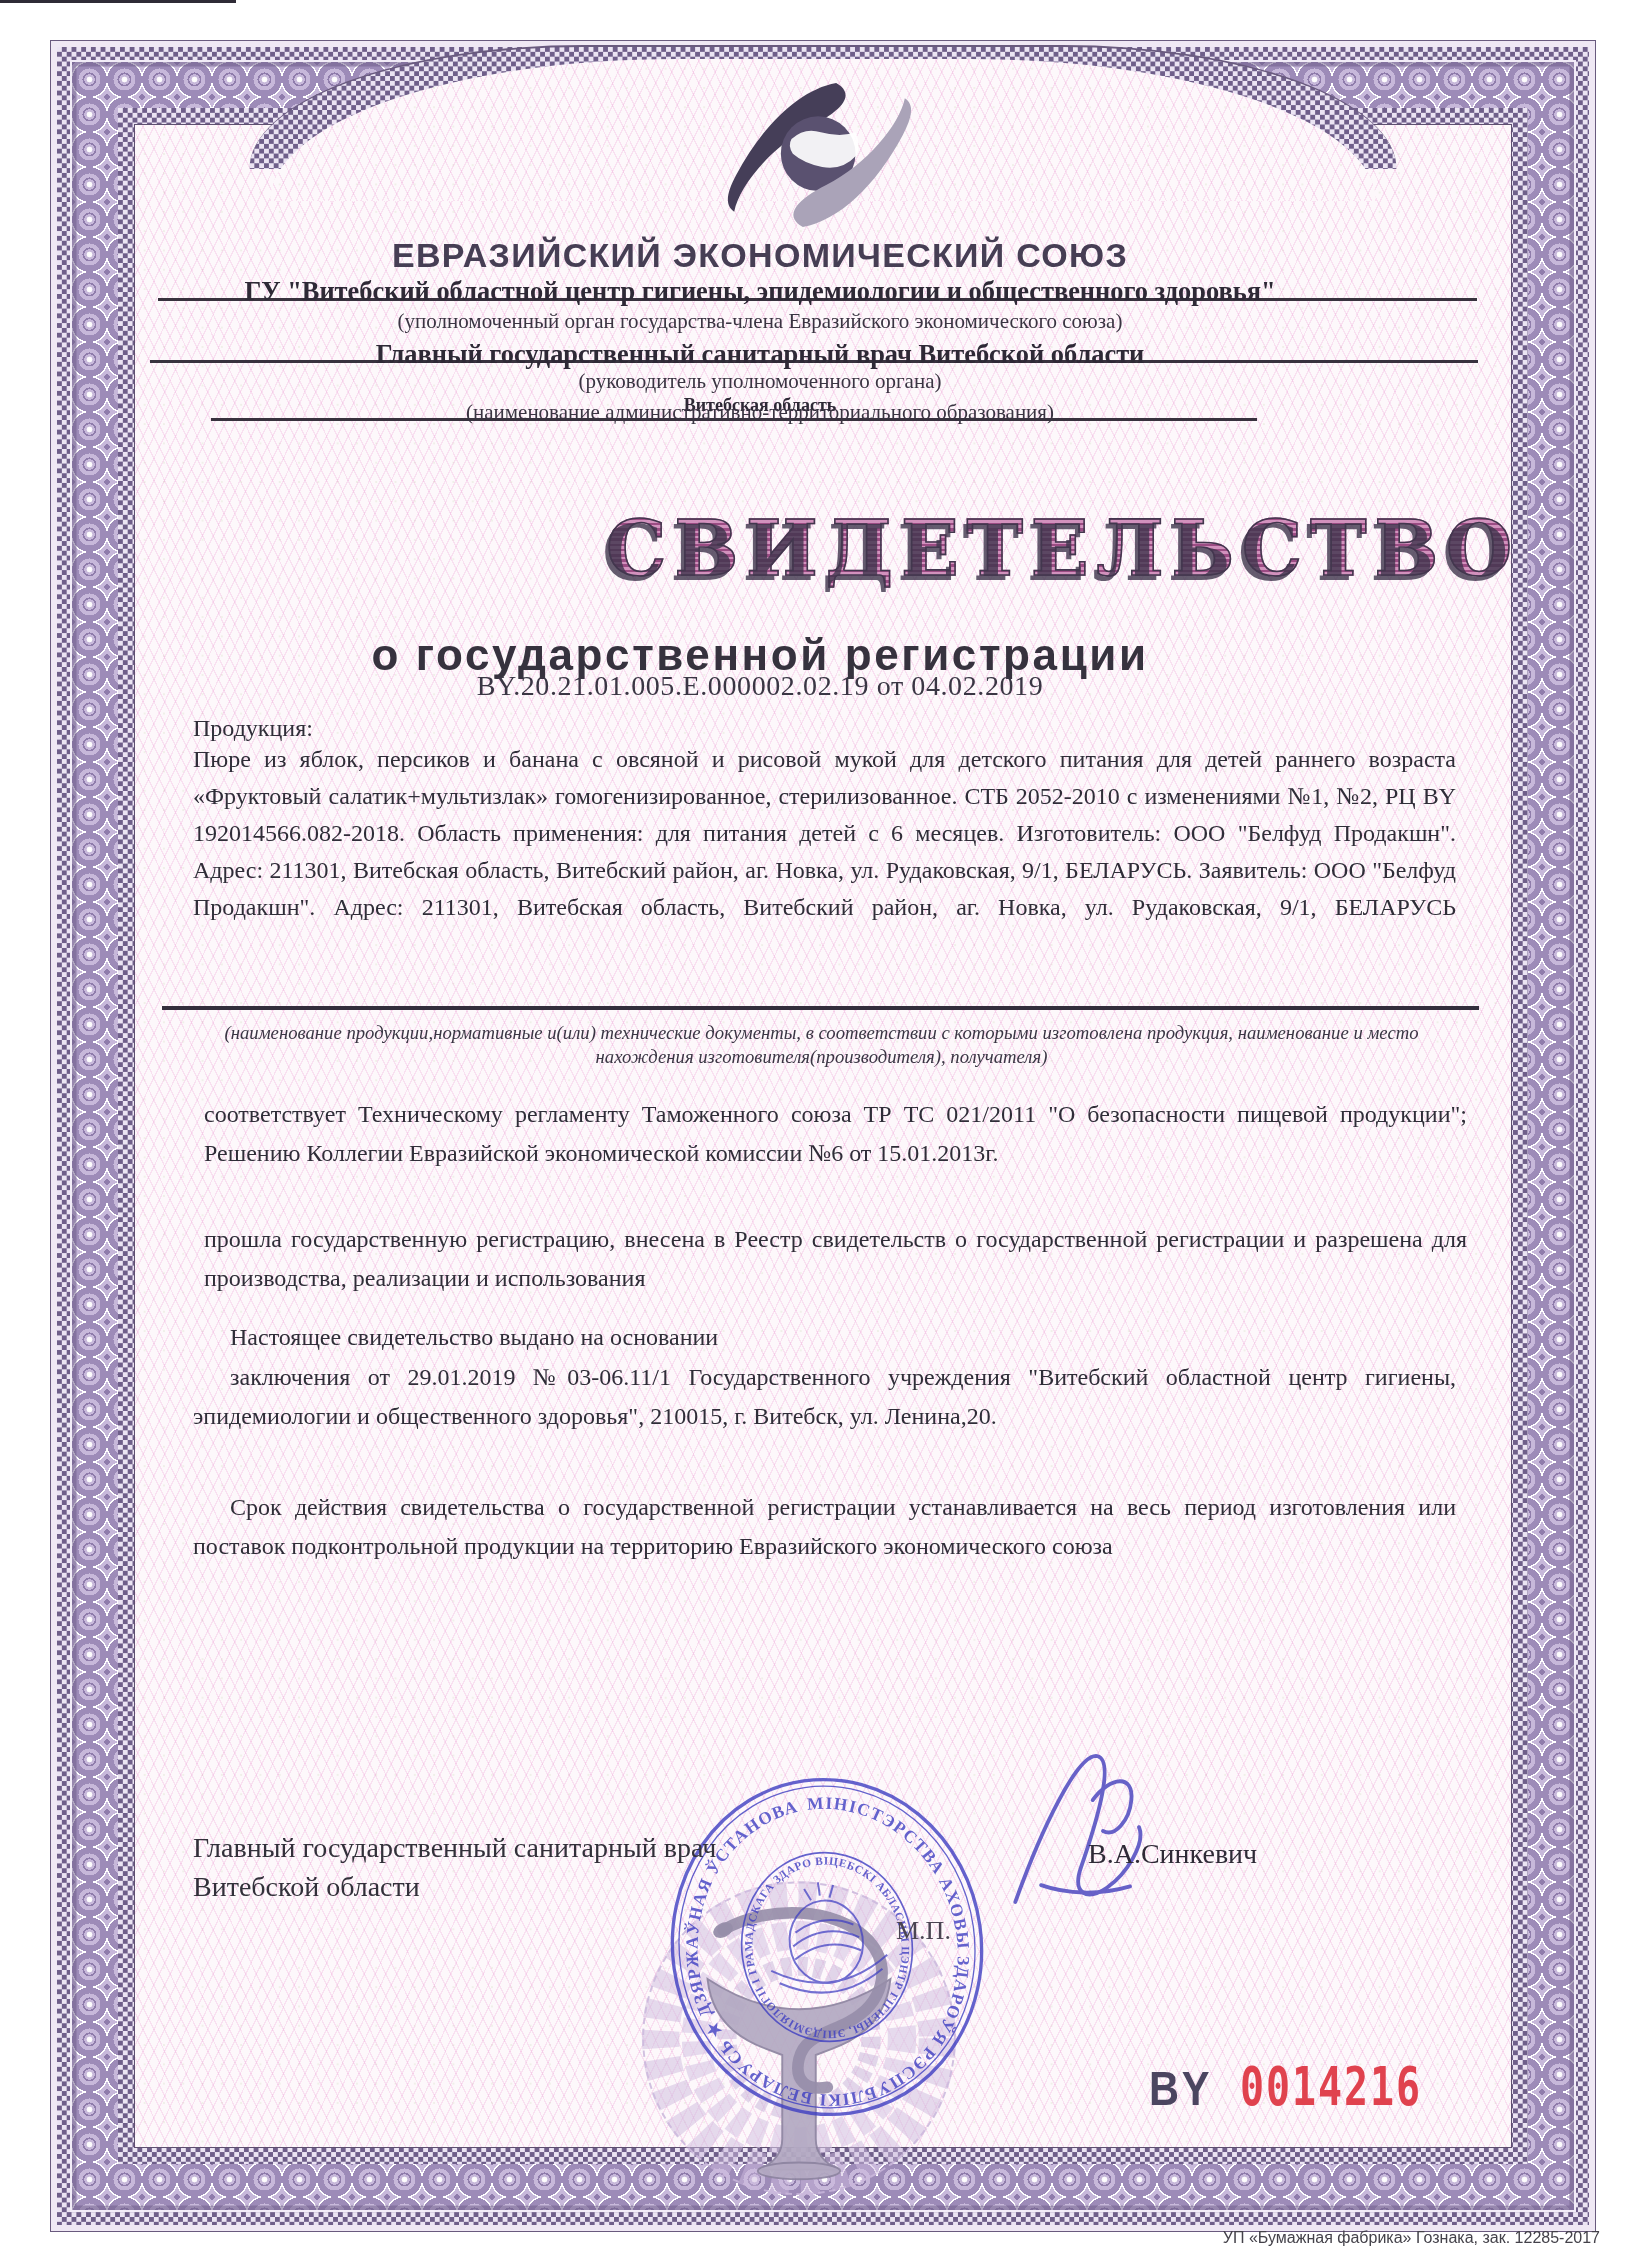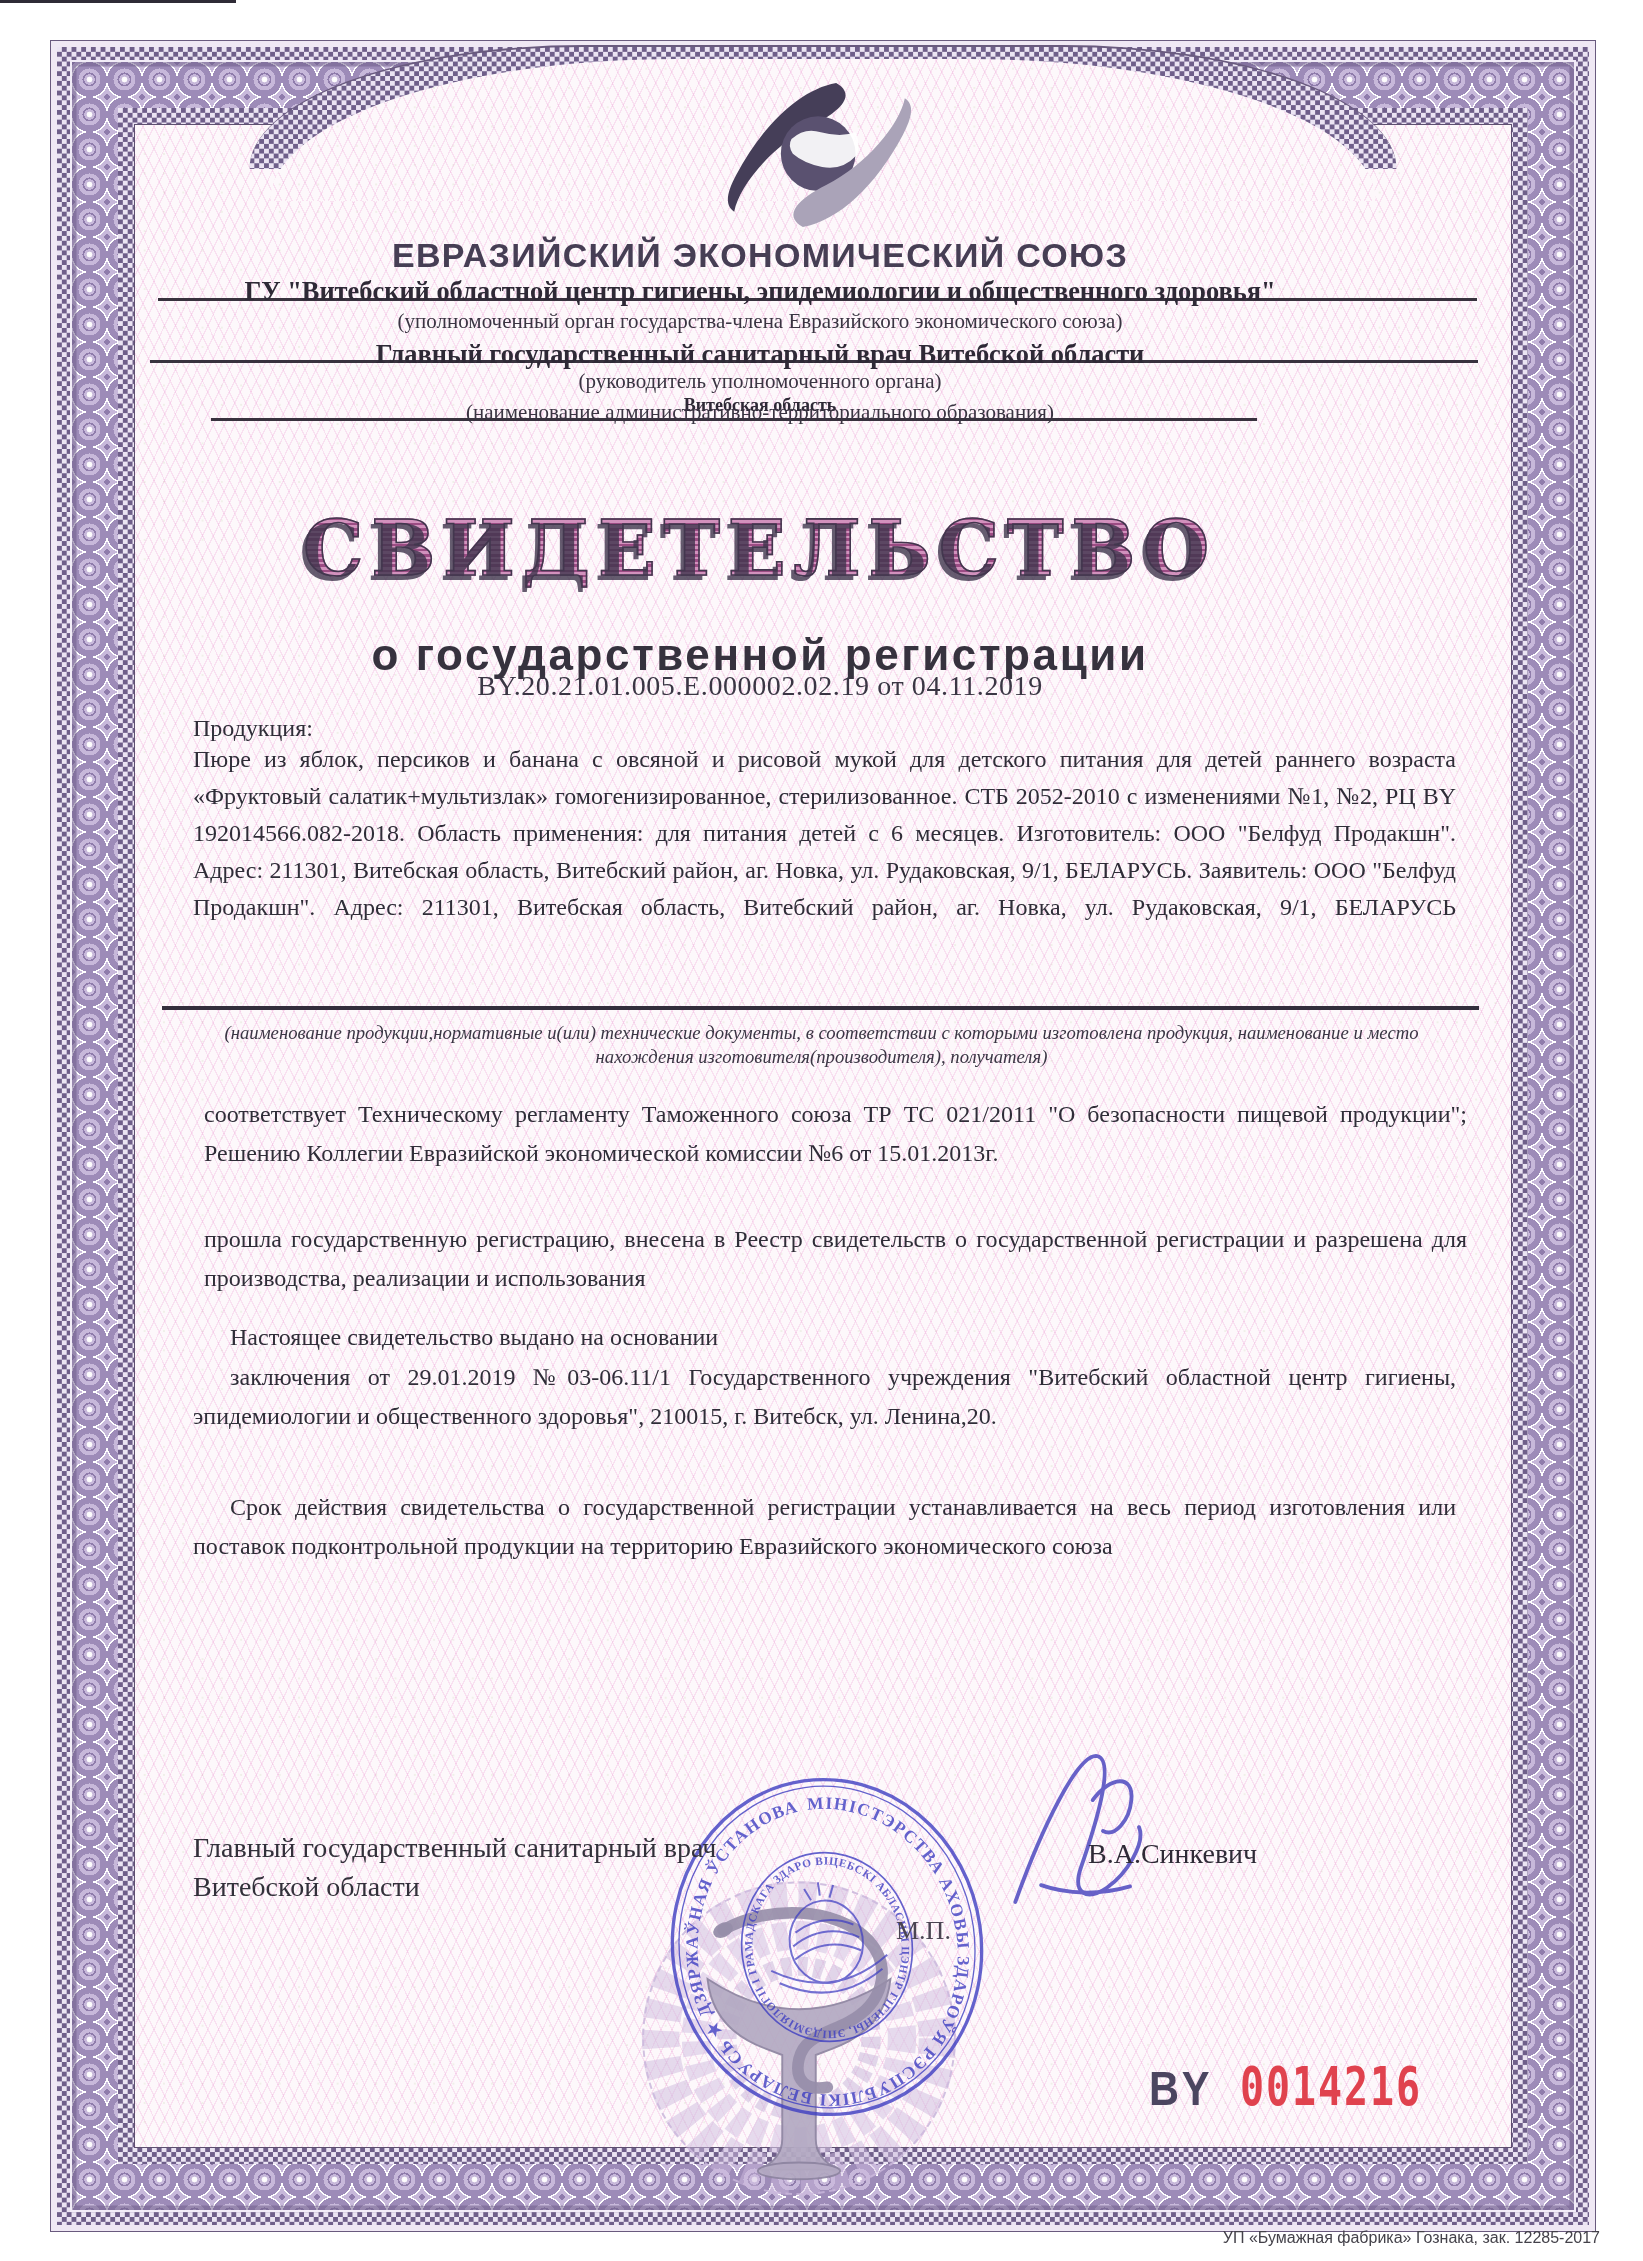--- a/index.html
+++ b/index.html
@@ -46,21 +46,21 @@
   .rule{position:absolute;background:#38323e;z-index:7;}
   .rule1{left:158px;top:298px;width:1319px;height:3.2px;}
   .rule2{left:150px;top:360px;width:1328px;height:3.2px;}
   .rule3{left:211px;top:418px;width:1046px;height:3.2px;}
 
   .cert-title{top:504px;font-family:"DejaVu Serif",serif;font-weight:bold;font-size:76px;
       letter-spacing:7.7px;
       background:repeating-linear-gradient(0deg,#9c4c84 0 2.6px,#d291bd 2.6px 5.2px);
       -webkit-background-clip:text;background-clip:text;color:transparent;
       -webkit-text-stroke:1.6px #42374e;
-      text-shadow:-3.9px 4.5px 0 rgba(62,52,76,.8);}
+      text-shadow:-3.9px 4.5px 0 rgba(62,52,76,.8);text-align:right;}
   .cert-sub{top:614px;font-family:"Liberation Sans",sans-serif;font-weight:bold;
             font-size:44px;letter-spacing:2.6px;color:#36323e;margin-top:16px;}
   .cert-num{top:670px;font-size:28px;letter-spacing:0.6px;color:#3a3644;}
 
   .body-col{left:193px;width:1263px;font-size:24px;line-height:37px;color:#2f2d38;}
   .jst{text-align:justify;margin-left:11px;}
   .jst-all{text-align:justify;text-align-last:justify;}
   .p-label{top:710px;}
   .p-product{top:741px;}
   .p-underline{left:162px;top:1006px;width:1317px;height:3.9px;background:#332e3c;z-index:7;}
@@ -119,21 +119,21 @@
   <div class="abs ctr h-cap cap1">(уполномоченный орган государства-члена Евразийского экономического союза)</div>
   <div class="abs ctr h-chief">Главный государственный санитарный врач Витебской области</div>
   <div class="rule rule2"></div>
   <div class="abs ctr h-cap cap2">(руководитель уполномоченного органа)</div>
   <div class="abs ctr h-region">Витебская область</div>
   <div class="rule rule3"></div>
   <div class="abs ctr h-cap cap3">(наименование административно-территориального образования)</div>
 
   <div class="abs ctr cert-title">СВИДЕТЕЛЬСТВО</div>
   <div class="abs ctr cert-sub">о государственной регистрации</div>
-  <div class="abs ctr cert-num">BY.20.21.01.005.E.000002.02.19 от 04.11.2019</div>
+  <div class="abs ctr cert-num">BY.20.21.01.005.E.000002.02.19 от 04.02.2019</div>
 
   <div class="abs body-col p-label">Продукция:</div>
   <div class="abs body-col p-product jst-all">Пюре из яблок, персиков и банана с овсяной и рисовой мукой для детского питания для детей раннего возраста «Фруктовый салатик+мультизлак» гомогенизированное, стерилизованное. СТБ 2052-2010 с изменениями №1, №2, РЦ BY 192014566.082-2018. Область применения: для питания детей с 6 месяцев. Изготовитель: ООО "Белфуд Продакшн". Адрес: 211301, Витебская область, Витебский район, аг. Новка, ул. Рудаковская, 9/1, БЕЛАРУСЬ. Заявитель: ООО "Белфуд Продакшн". Адрес: 211301, Витебская область, Витебский район, аг. Новка, ул. Рудаковская, 9/1, БЕЛАРУСЬ</div>
   <div class="p-underline rule"></div>
   <div class="abs p-capt">
     <div>(наименование продукции,нормативные и(или) технические документы, в соответствии с которыми изготовлена продукция, наименование и место</div>
     <div>нахождения изготовителя(производителя), получателя)</div>
   </div>
   <div class="abs body-col p-conform jst">соответствует  Техническому регламенту Таможенного союза ТР ТС 021/2011 "О безопасности пищевой продукции"; Решению Коллегии Евразийской экономической комиссии №6 от 15.01.2013г.</div>
   <div class="abs body-col p-reg jst">прошла государственную регистрацию, внесена в Реестр свидетельств о государственной регистрации и разрешена для производства, реализации и использования</div>

